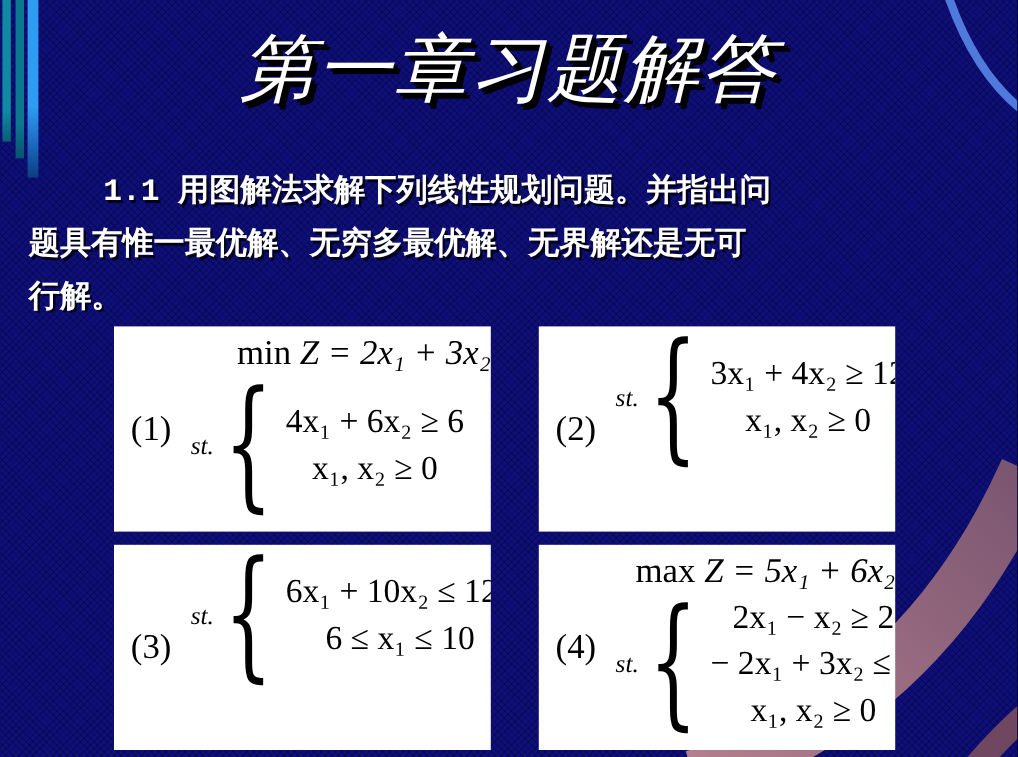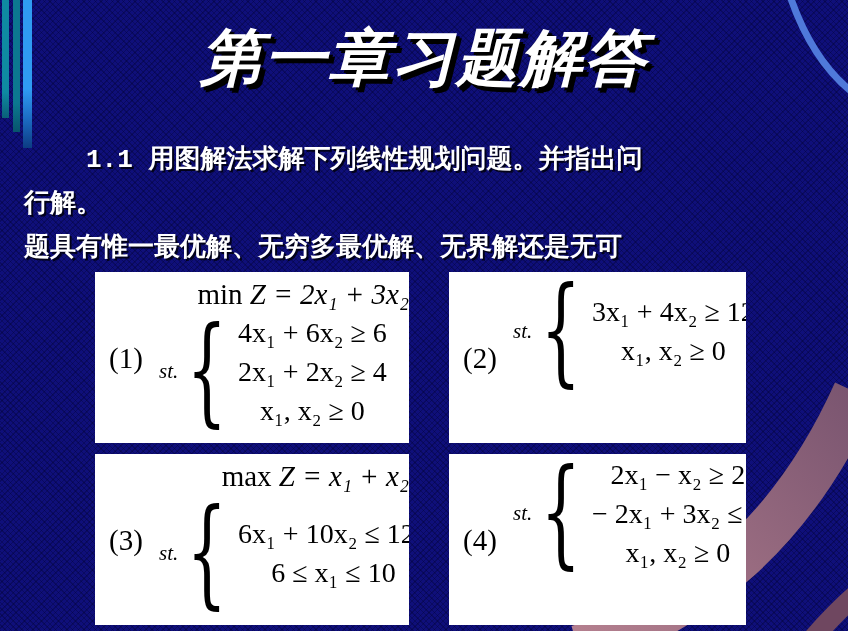--- a/index.html
+++ b/index.html
@@ -15,21 +15,21 @@
   .stripe{position:absolute; top:0;}
   .s1{left:2px;  width:7px; height:118px; background:linear-gradient(to bottom,#0f8aa2 0 78%,#0a5f78 100%);}
   .s2{left:13px; width:7px; height:132px; background:linear-gradient(to bottom,#0c7890 0 78%,#07536c 100%);}
   .s3{left:23px; width:9px; height:148px; background:linear-gradient(to bottom,#2f9bf2 0 60%,#1c6cc4 80%,#0c3c82 100%);}
   
   .deco{position:absolute; left:0; top:0; width:848px; height:631px; pointer-events:none;}
   
   .title{
     position:absolute; top:22px; left:0; width:100%; margin:0;
     text-align:center; color:#fff; font-size:62px; line-height:72px;
-    font-weight:bold; font-style:italic; letter-spacing:2px;
+    font-weight:normal; font-style:italic; letter-spacing:2px;
     text-shadow:5px 5px 0 #000, 3px 3px 0 #000;
   }
   
   .body-text{
     position:absolute; left:24px; top:138px; width:800px;
     color:#fff; font-size:26px; line-height:44px; font-weight:bold;
     font-family:Liberation Mono, monospace;
     text-shadow:2px 2px 0 rgba(0,0,10,.85);
   }
   .body-line{white-space:nowrap;}
@@ -80,71 +80,70 @@
     </defs>
     <path d="M 790 -4 Q 812 60 852 92" fill="none" stroke="#4f79da" stroke-width="7"></path>
     <path d="M 578 648 C 700 612 795 528 856 392" fill="none" stroke="url(#gMaroon)" stroke-width="46"></path>
     <path d="M 803 650 C 828 620 845 603 864 588" fill="none" stroke="#6f4760" stroke-width="20"></path>
   </svg>
 
   <h1 class="title">第一章习题解答</h1>
 
   <div class="body-text">
     <div class="body-line first">1.1  用图解法求解下列线性规划问题。并指出问</div>
+    <div class="body-line">题具有惟一最优解、无穷多最优解、无界解还是无可</div>
     <div class="body-line">行解。</div>
-    <div class="body-line">题具有惟一最优解、无穷多最优解、无界解还是无可</div>
   </div>
 
   <div class="box b1">
     <span class="plabel">(1)</span>
     <div class="obj">
       <span class="kw">min</span>
       <span class="expr">Z = 2x₁ + 3x₂</span>
     </div>
     <div class="strow">
       <span class="stlbl">st.</span>
       <span class="brace">{</span>
       <div class="cons">
         <div class="con">4x₁ + 6x₂ ≥ 6</div>
-        <div class="con">2x₁ + 2x₂ ≥ 4</div>
         <div class="con">x₁, x₂ ≥ 0</div>
       </div>
     </div>
   </div>
 
   <div class="box b2">
     <span class="plabel">(2)</span>
     <div class="strow">
       <span class="stlbl">st.</span>
       <span class="brace">{</span>
       <div class="cons">
         <div class="con">3x₁ + 4x₂ ≥ 12</div>
         <div class="con">x₁, x₂ ≥ 0</div>
       </div>
     </div>
   </div>
 
   <div class="box b3">
     <span class="plabel">(3)</span>
-    <div class="obj">
-      <span class="kw">max</span>
-      <span class="expr">Z = x₁ + x₂</span>
-    </div>
     <div class="strow">
       <span class="stlbl">st.</span>
       <span class="brace">{</span>
       <div class="cons">
         <div class="con">6x₁ + 10x₂ ≤ 120</div>
         <div class="con">6 ≤ x₁ ≤ 10</div>
       </div>
     </div>
   </div>
 
   <div class="box b4">
     <span class="plabel">(4)</span>
+    <div class="obj">
+      <span class="kw">max</span>
+      <span class="expr">Z = 5x₁ + 6x₂</span>
+    </div>
     <div class="strow">
       <span class="stlbl">st.</span>
       <span class="brace">{</span>
       <div class="cons">
         <div class="con">2x₁ − x₂ ≥ 2</div>
         <div class="con">− 2x₁ + 3x₂ ≤ 2</div>
         <div class="con">x₁, x₂ ≥ 0</div>
       </div>
     </div>
   </div>

